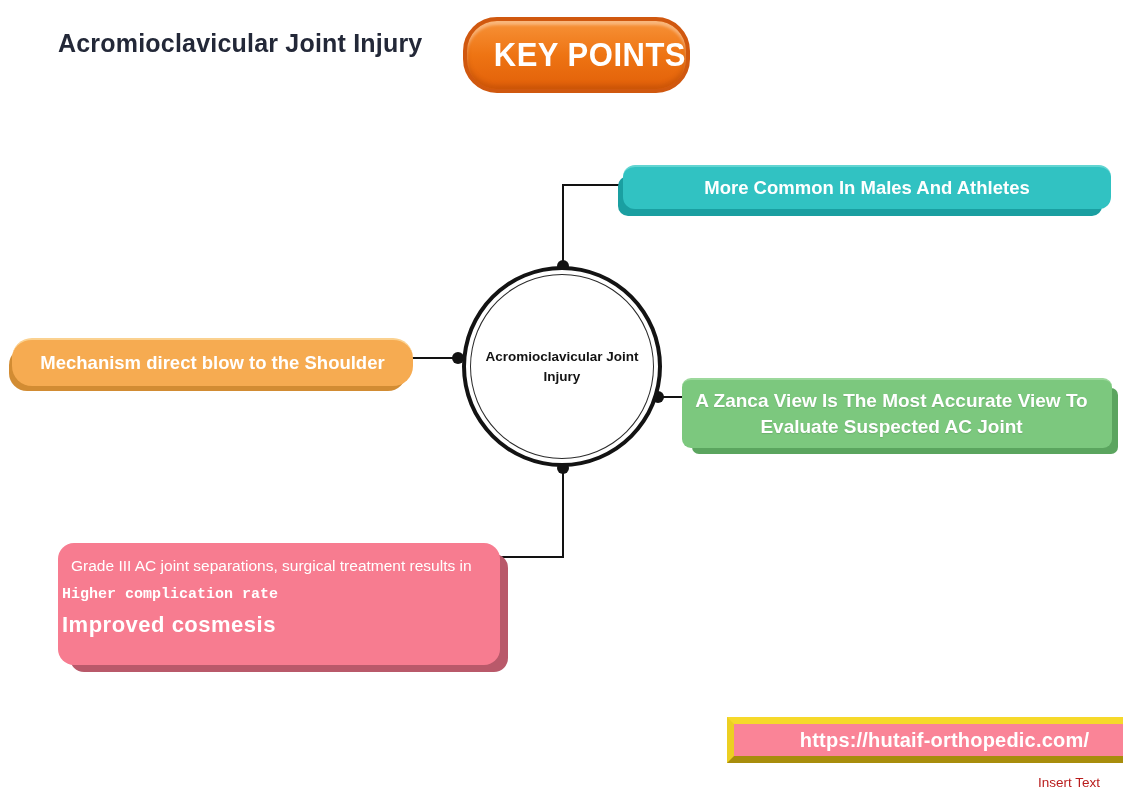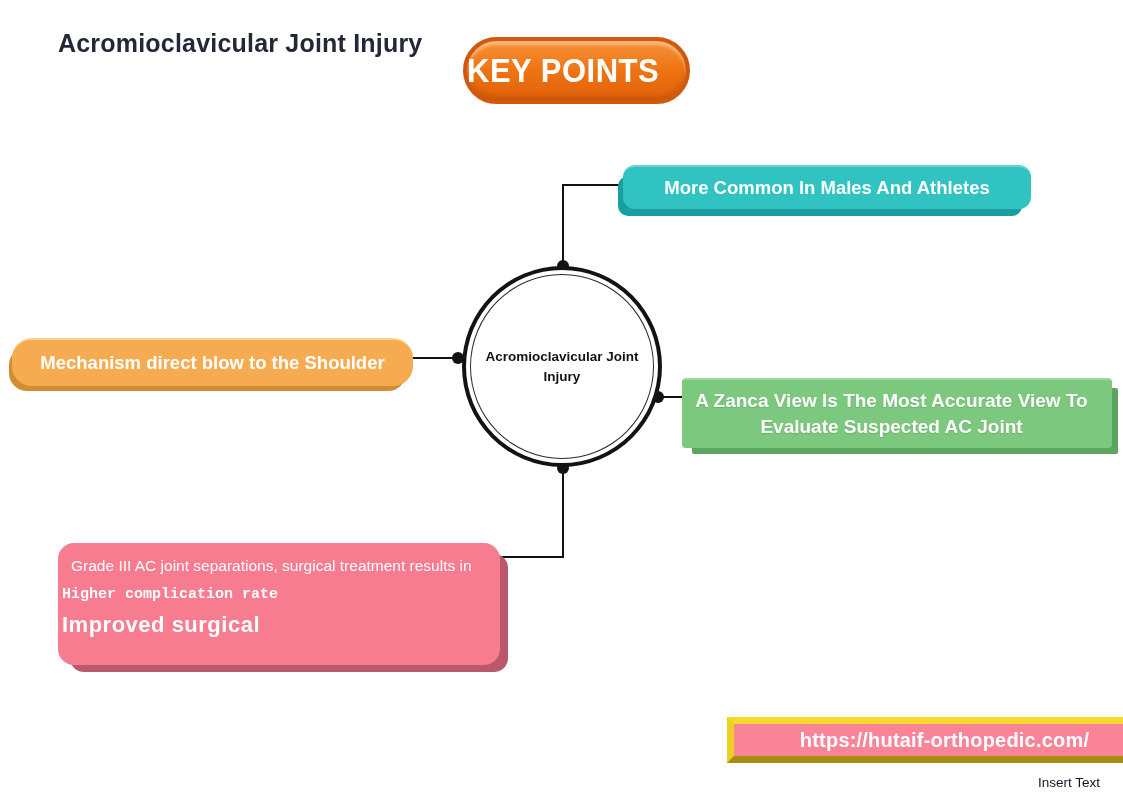--- a/index.html
+++ b/index.html
@@ -11,26 +11,26 @@
   }
 
   
   .page-title {
     position:absolute; left:58px; top:29px;
     font-size:25px; font-weight:bold; color:#232838;
     letter-spacing:0.2px;
   }
   .key-points-badge {
     position:absolute; left:463px; top:17px;
-    width:227px; height:67px;
+    width:227px; height:76px;
     border-radius:34px;
     background:linear-gradient(180deg,#f79238 0%,#ee7413 50%,#e26009 100%);
     border:4px solid #d0580f;
     box-shadow:inset 0 4px 3px rgba(255,255,255,0.35), inset 0 -4px 4px rgba(140,50,0,0.25);
-    display:flex; align-items:center; justify-content:flex-start;margin-top:20px;
+    display:flex; align-items:center; justify-content:flex-end;
   }
   .key-points-badge span {
     color:#ffffff; font-weight:bold; font-size:31px;
     letter-spacing:0.5px; transform:scaleY(1.08);
   }
 
   
   .line { position:absolute; background:#121212; }
   .dot  { position:absolute; width:12px; height:12px; border-radius:50%; background:#121212; }
 
@@ -52,36 +52,36 @@
     line-height:1.45;
   }
 
   
   .branch {
     position:absolute; color:#ffffff; font-weight:bold;
     display:flex; align-items:center; justify-content:center;
     text-align:center;
   }
   .branch-top {
-    left:623px; top:165px; width:408px; height:44px;
+    left:623px; top:165px; width:488px; height:44px;
     background:#31c2c2; border-radius:12px;
     border-top:2px solid #63d5d2;
     box-shadow:-7px 9px 0 -2px #1a9fa1;
     font-size:18.5px;
   }
   .branch-left {
     left:12px; top:338px; width:401px; height:48px;
     background:#f6ab51; border-radius:20px;
     border-top:2px solid #fbd18f;
     box-shadow:-5px 7px 0 -2px #d28c33;
     font-size:18.5px;
   }
   .branch-right {
     left:682px; top:378px; width:430px; height:70px;
-    background:#7cc87e; border-radius:4px;
+    background:#7cc87e; border-radius:9px;
     border-top:2px solid #9cd89c;
     box-shadow:8px 8px 0 -2px #5ba55f;
     font-size:19px;
     justify-content:center;
   }
   .branch-right .overflow-label {
     width:452px; margin-left:-11px; line-height:1.35;
     text-shadow:0 1px 1px rgba(90,140,90,0.4);
   }
   .branch-bottom {
@@ -101,21 +101,21 @@
     background:#fa8497;
     border:7px solid;
     border-color:#f6d92a #a88d0c #a88d0c #eccf22;
     display:flex; align-items:center; justify-content:center;
   }
   .website-banner span {
     color:#ffffff; font-weight:bold; font-size:20px; letter-spacing:0.2px;
   }
   .insert-text {
     position:absolute; left:1038px; top:775px;
-    font-size:13.5px; color:#0f172a;
+    font-size:13.5px; color:#b91c1c;
   }
 </style>
 </head>
 <body>
 
 <div class="canvas">
 
   <div class="page-title">Acromioclavicular Joint Injury</div>
   <div class="key-points-badge">
     <span>KEY POINTS</span>
@@ -147,21 +147,21 @@
     <span>Mechanism direct blow to the Shoulder</span>
   </div>
 
   <div class="branch branch-right">
     <span class="overflow-label">A Zanca View Is The Most Accurate View To Evaluate Suspected AC Joint</span>
   </div>
 
   <div class="branch branch-bottom">
     <div class="bl1">Grade III AC joint separations, surgical treatment results in</div>
     <div class="bl2">Higher complication rate</div>
-    <div class="bl3">Improved surgical</div>
+    <div class="bl3">Improved cosmesis</div>
   </div>
 
   <div class="website-banner">
     <span>https://hutaif-orthopedic.com/</span>
   </div>
   <div class="insert-text">Insert Text</div>
 
 </div>
 
 </body></html>

